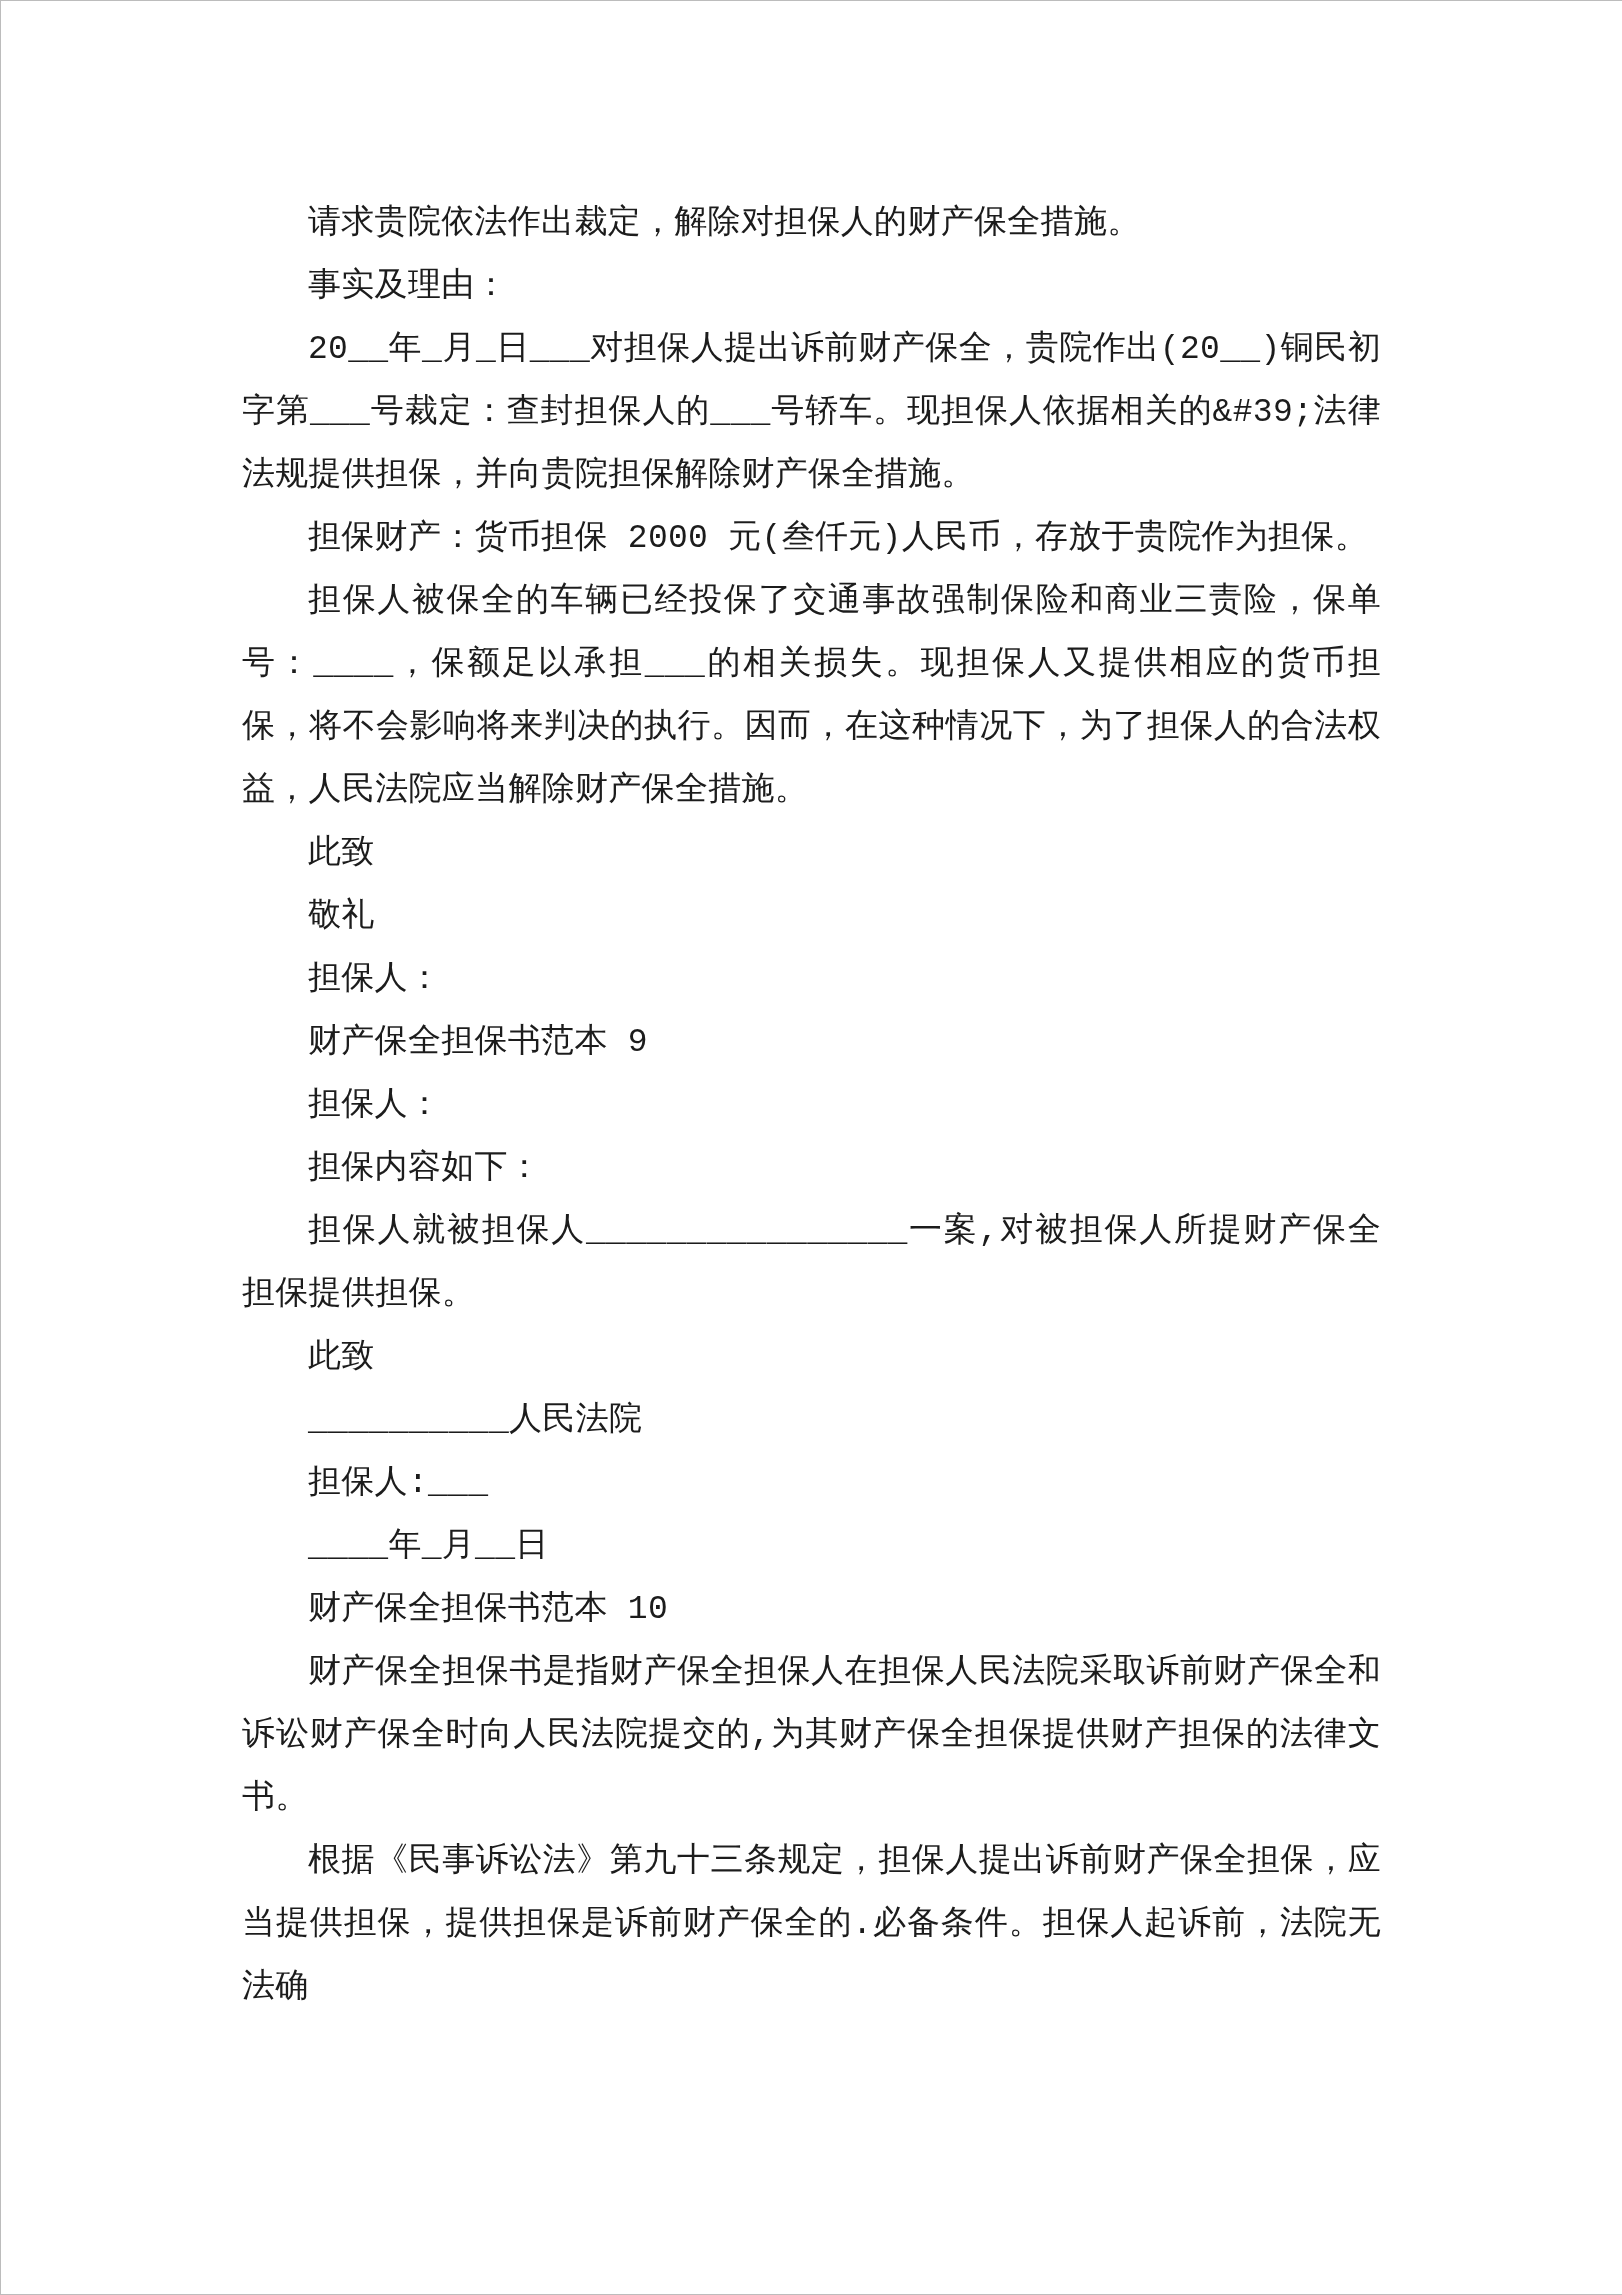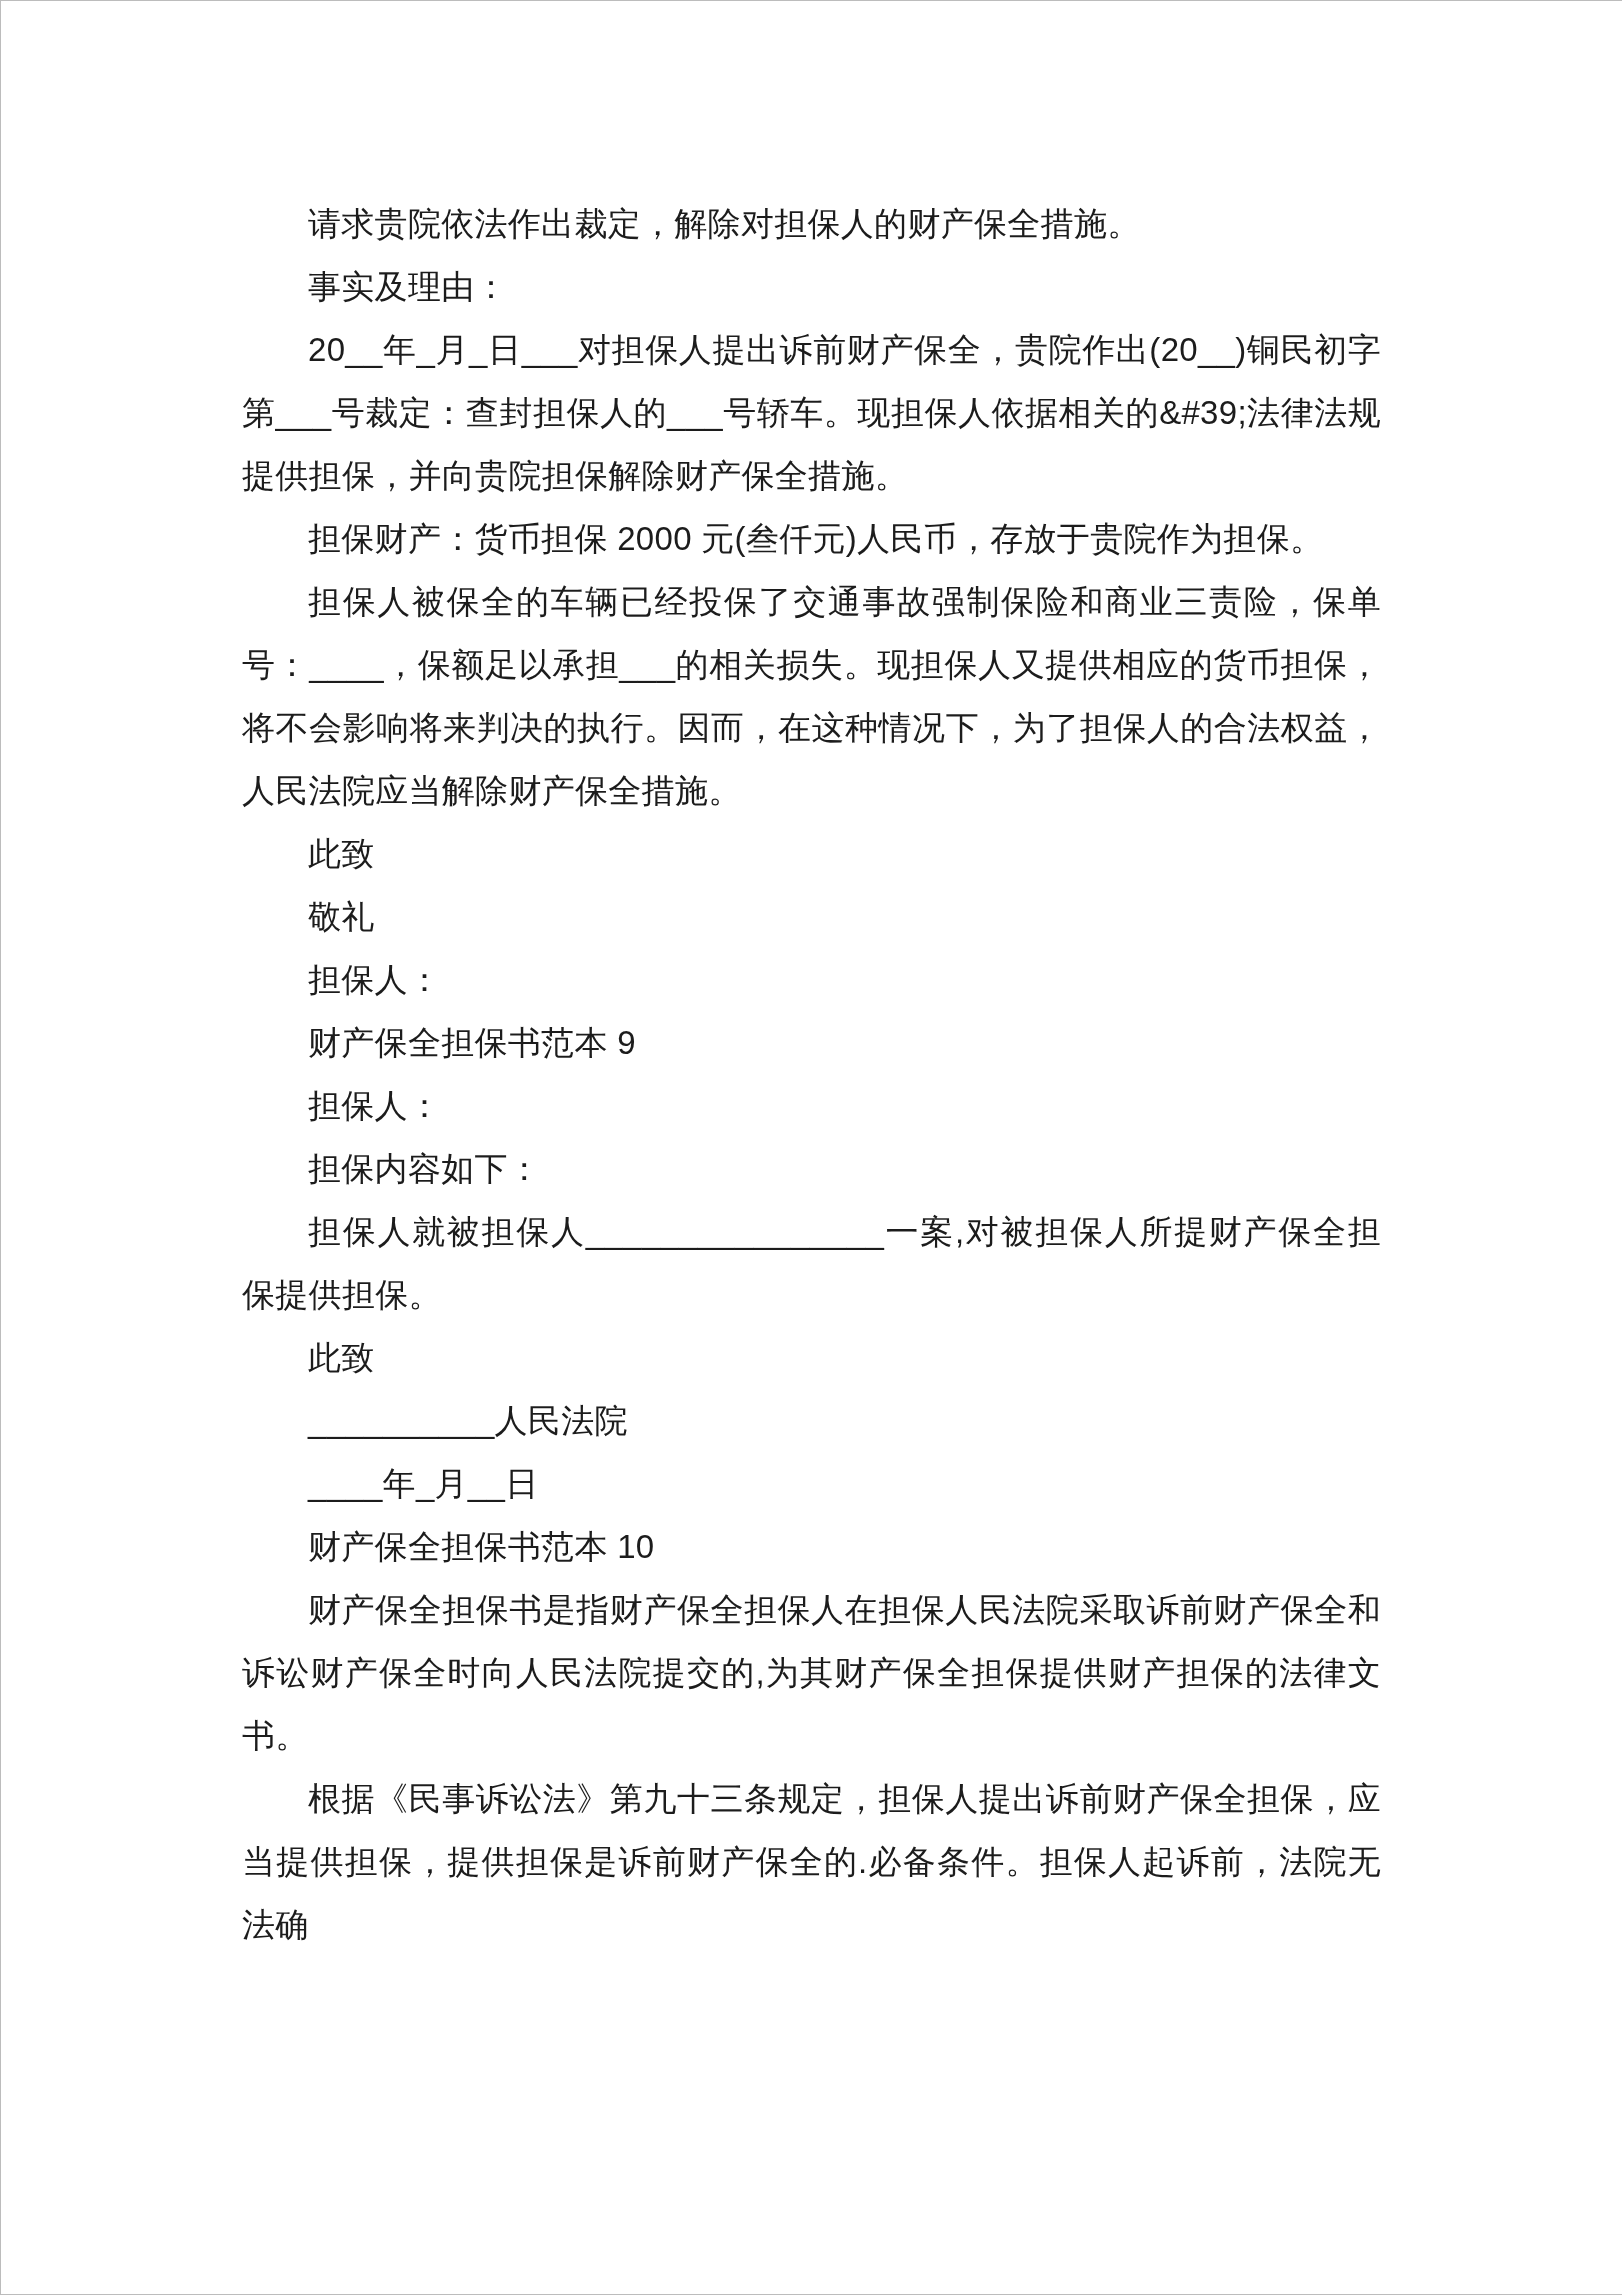--- a/index.html
+++ b/index.html
@@ -8,21 +8,21 @@
     background: #ffffff;
   }
   .page {
     position: relative;
     width: 1623px;
     height: 2295px;
     box-sizing: border-box;
     background: var(--page-bg, #ffffff);
     border: 0.7px solid var(--page-border, #bcbcbc);
     padding: 191px 241px 0 241px;
-    font-family: Liberation Sans, sans-serif;
+    font-family: Liberation Mono, monospace;
     color: var(--text-color, #1c1c1c);
     overflow: hidden;
   }
   .doc-body {
     width: 100%;
   }
   .para {
     margin: 0;
     font-size: 33px;
     line-height: 63px;
@@ -45,19 +45,20 @@
       <p class="para">担保人被保全的车辆已经投保了交通事故强制保险和商业三责险，保单号：____，保额足以承担___的相关损失。现担保人又提供相应的货币担保，将不会影响将来判决的执行。因而，在这种情况下，为了担保人的合法权益，人民法院应当解除财产保全措施。</p>
       <p class="para">此致</p>
       <p class="para">敬礼</p>
       <p class="para">担保人：</p>
       <p class="para">财产保全担保书范本 9</p>
       <p class="para">担保人：</p>
       <p class="para">担保内容如下：</p>
       <p class="para">担保人就被担保人________________一案,对被担保人所提财产保全担保提供担保。</p>
       <p class="para">此致</p>
       <p class="para">__________人民法院</p>
+      <p class="para">担保人:___</p>
       <p class="para">____年_月__日</p>
       <p class="para">财产保全担保书范本 10</p>
       <p class="para">财产保全担保书是指财产保全担保人在担保人民法院采取诉前财产保全和诉讼财产保全时向人民法院提交的,为其财产保全担保提供财产担保的法律文书。</p>
       <p class="para">根据《民事诉讼法》第九十三条规定，担保人提出诉前财产保全担保，应当提供担保，提供担保是诉前财产保全的.必备条件。担保人起诉前，法院无法确</p>
     </div>
 </div>
 
 
 </body></html>

